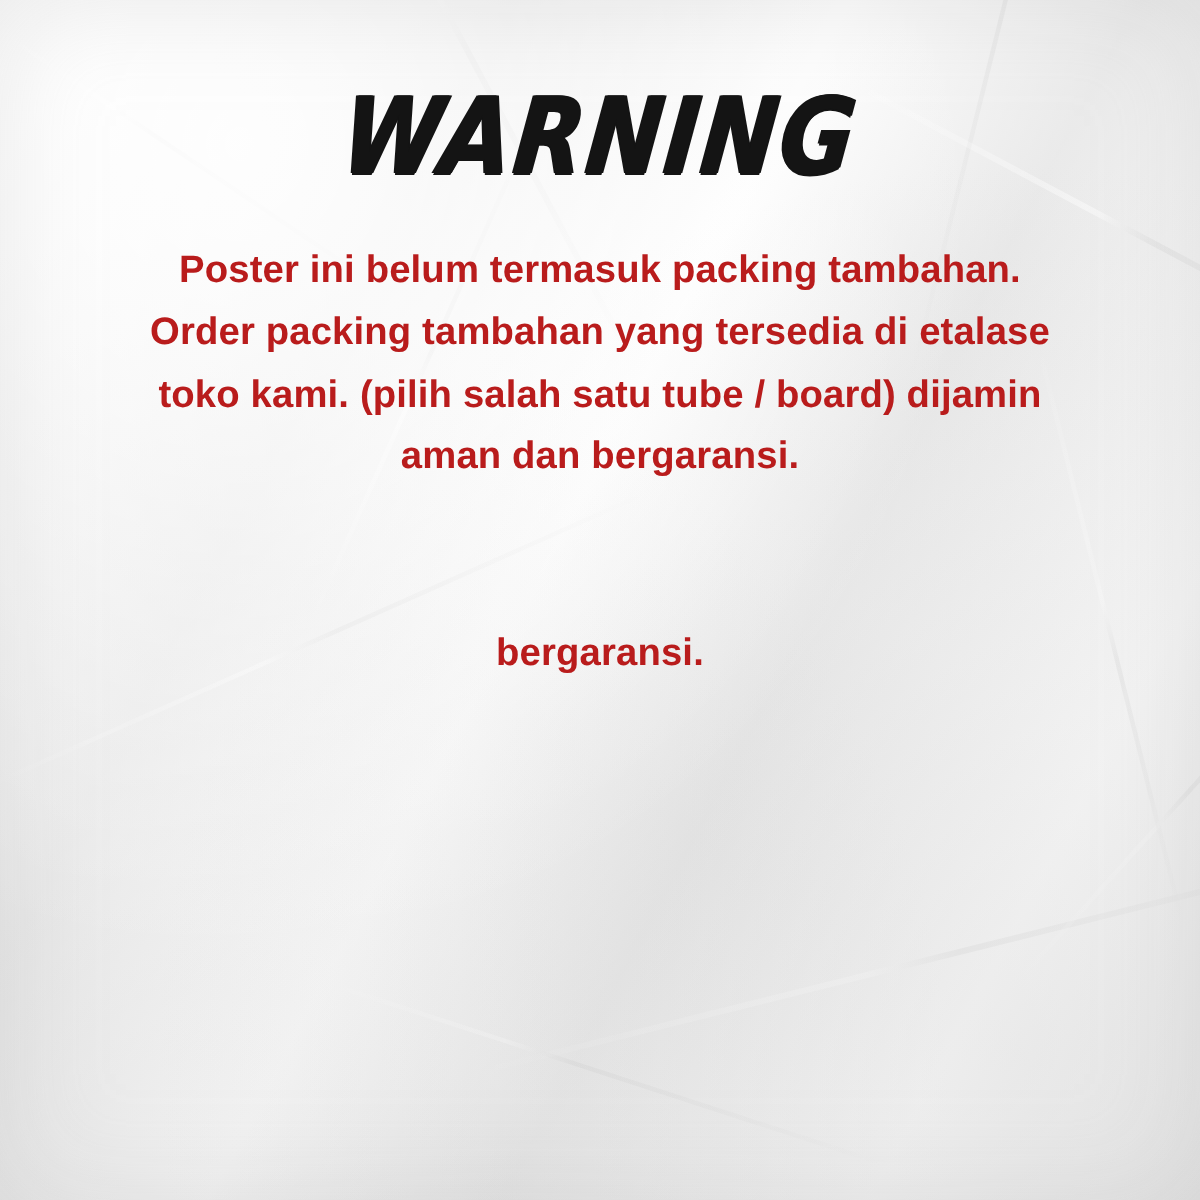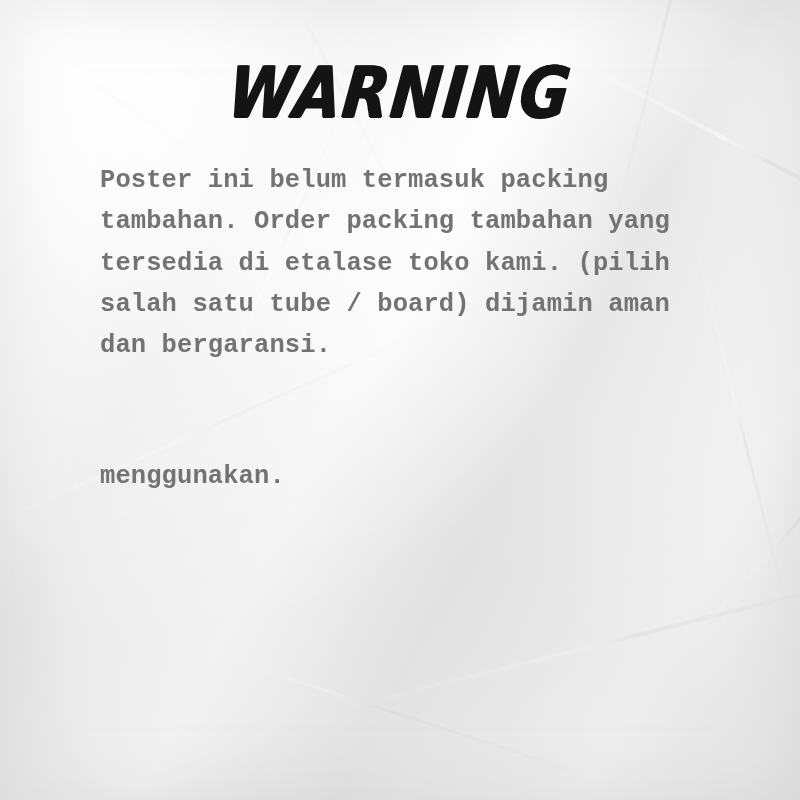--- a/index.html
+++ b/index.html
@@ -82,22 +82,23 @@
     letter-spacing: 2px;
     color: #141414;
     transform: skewX(-6deg) scaleY(1.18);
     margin-bottom: 38px;
     line-height: 1;
     text-shadow: 1px 0 0 #141414, -1px 0 0 #141414, 0 1px 0 #141414;
   }
 
   .block {
     width: 600px;
-    color: #737373;
-    font-family: Liberation Mono, monospace;
+    text-align: center;
+    color: #b91c1c;
+    font-family: Liberation Sans, sans-serif;
     font-weight: 700;
     font-size: 25.5px;
     line-height: 1.62;
     letter-spacing: 0.1px;
   }
   .block p { margin: 0; }
   .gap-a { height: 46px; }
   .gap-b { height: 44px; }
 </style>
 </head>
@@ -118,16 +119,16 @@
   <div class="vignette"></div>
   <div class="edge-shade"></div>
 
   <div class="content">
     <div class="title">WARNING</div>
 
     <div class="block">
       <p>Poster ini belum termasuk packing tambahan. Order packing tambahan yang tersedia di etalase toko kami. (pilih salah satu tube / board) dijamin aman dan bergaransi.</p>
       <div class="gap-a"></div>
       <div class="gap-b"></div>
-      <p>menggunakan.</p>
+      <p>bergaransi.</p>
     </div>
   </div>
 </div>
 
 </body></html>

